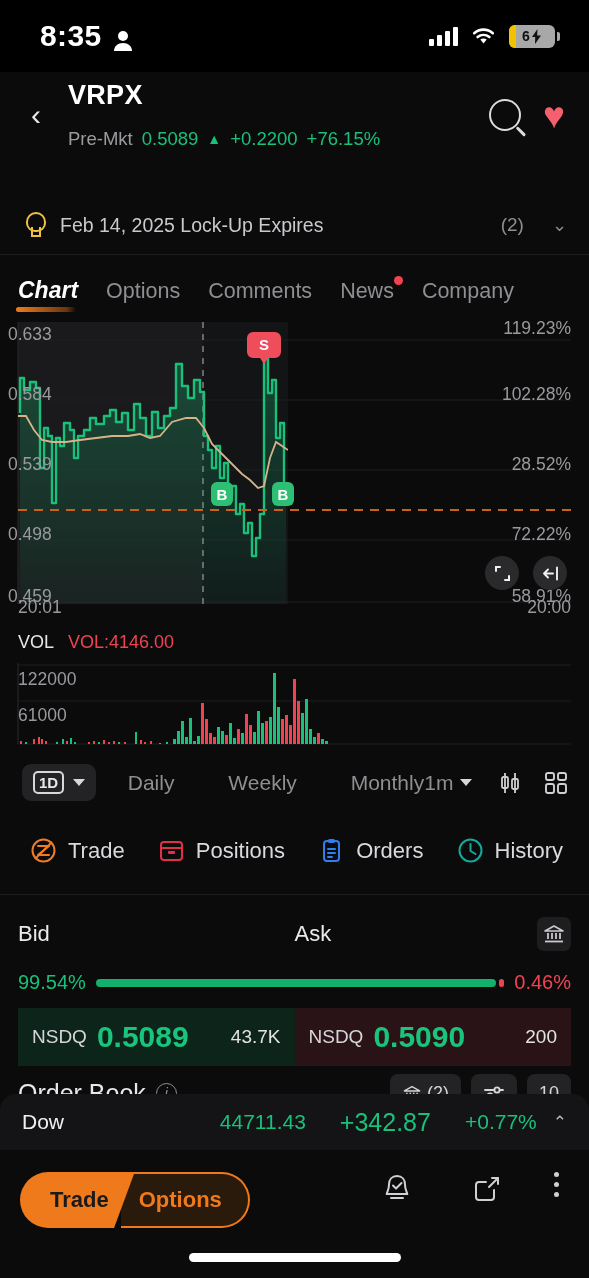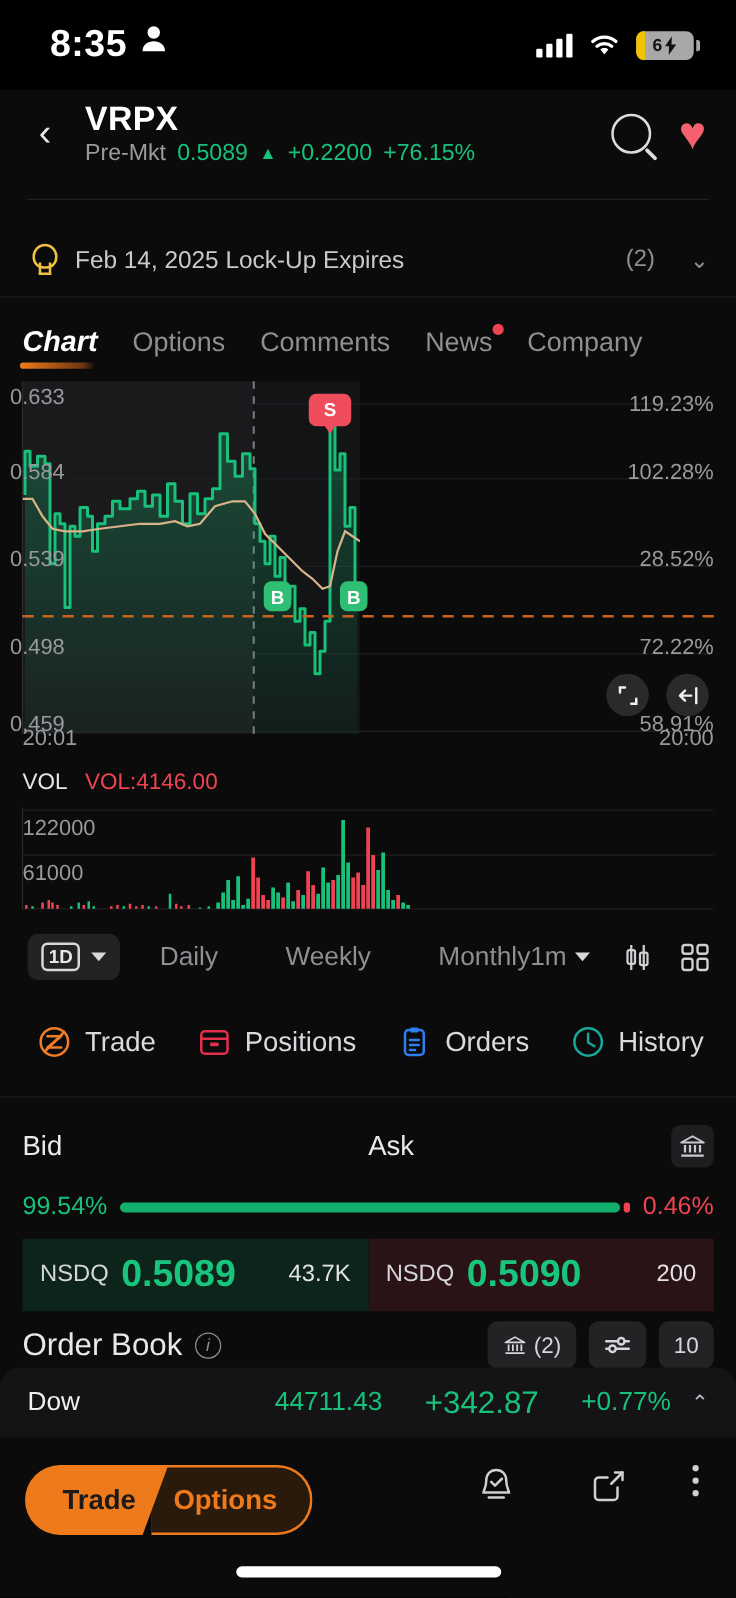--- a/index.html
+++ b/index.html
@@ -10,21 +10,21 @@
     overflow: hidden;
   }
   .phone { position: relative; width: 589px; height: 1278px; background: #0b0b0c; }
 
   
   .statusbar {
     height: 72px; display: flex; align-items: center;
     justify-content: space-between; padding: 0 34px 0 40px;
     background: #000;
   }
-  .sb-left { display: flex; align-items: flex-start; gap: 10px; }
+  .sb-left { display: flex; align-items: flex-end; gap: 10px; }
   .sb-time { color: #fff; font-size: 30px; font-weight: 600; letter-spacing: .4px; }
   .sb-right { display: flex; align-items: center; gap: 12px; }
   .bars { display: flex; align-items: flex-end; gap: 3px; height: 20px; }
   .bars i { display: block; width: 5px; background: #fff; border-radius: 1px; }
   .bars i:nth-child(1){height:7px}.bars i:nth-child(2){height:11px}
   .bars i:nth-child(3){height:15px}.bars i:nth-child(4){height:19px}
   .battery {
     position: relative; width: 46px; height: 23px; border-radius: 6px;
     background: #a8a8a8; display: flex; align-items: center; justify-content: center;
     color: #111; font-size: 14px; font-weight: 700;
@@ -34,21 +34,21 @@
   .batt-txt{position:relative;z-index:2;display:flex;align-items:center;gap:1px}
 
   
   .header {
     position: relative; z-index: 20; background: #0b0b0c;
     display: flex; align-items: center; padding: 8px 24px 12px 14px;
   }
   .back { width: 44px; color: #e9e9e9; font-size: 30px; line-height: 1; text-align: center; }
   .hd-mid { flex: 1; padding-left: 10px; }
   .ticker { color: #fff; font-size: 27px; font-weight: 700; letter-spacing: .3px; }
-  .quote { display: flex; align-items: center; gap: 9px; margin-top: 0; font-size: 18.5px; }
+  .quote { display: flex; align-items: center; gap: 9px; margin-top: 17px; font-size: 18.5px; }
   .q-label { color: #9b9b9f; }
   .q-price { color: #18c07a; }
   .q-arrow { color: #18c07a; font-size: 14px; }
   .q-chg, .q-pct { color: #18c07a; }
   .hd-icons { display: flex; align-items: center; gap: 22px; }
   .search-ic { width: 32px; height: 32px; border: 2.6px solid #dcdcdc; border-radius: 50%; position: relative; }
   .search-ic::after { content:""; position:absolute; right:-8px; bottom:-4px; width:12px; height:2.6px; background:#dcdcdc; transform: rotate(45deg); border-radius:2px;}
   .heart { color: #f4606e; font-size: 37px; line-height: 1; }
 
   
@@ -308,21 +308,21 @@
         <text x="283" y="182" fill="#fff" font-size="15" font-weight="700" text-anchor="middle" font-family="Liberation Sans, sans-serif">B</text>
       </g>
     </svg>
 
     <span class="axis-lbl lbl-l" style="top:6px">0.633</span>
     <span class="axis-lbl lbl-l" style="top:66px">0.584</span>
     <span class="axis-lbl lbl-l" style="top:136px">0.539</span>
     <span class="axis-lbl lbl-l" style="top:206px">0.498</span>
     <span class="axis-lbl lbl-l" style="top:268px">0.459</span>
 
-    <span class="axis-lbl lbl-r" style="top:12px">119.23%</span>
+    <span class="axis-lbl lbl-r" style="top:0">119.23%</span>
     <span class="axis-lbl lbl-r" style="top:66px">102.28%</span>
     <span class="axis-lbl lbl-r" style="top:136px">28.52%</span>
     <span class="axis-lbl lbl-r" style="top:206px">72.22%</span>
     <span class="axis-lbl lbl-r" style="top:268px">58.91%</span>
 
     <div class="chart-btns">
       <div class="cbtn">
         <svg width="17" height="17" viewBox="0 0 17 17">
           <path d="M2 6V2h4" stroke="#f0f0f0" stroke-width="2" fill="none" stroke-linecap="round"></path>
           <path d="M15 11v4h-4" stroke="#f0f0f0" stroke-width="2" fill="none" stroke-linecap="round"></path>

